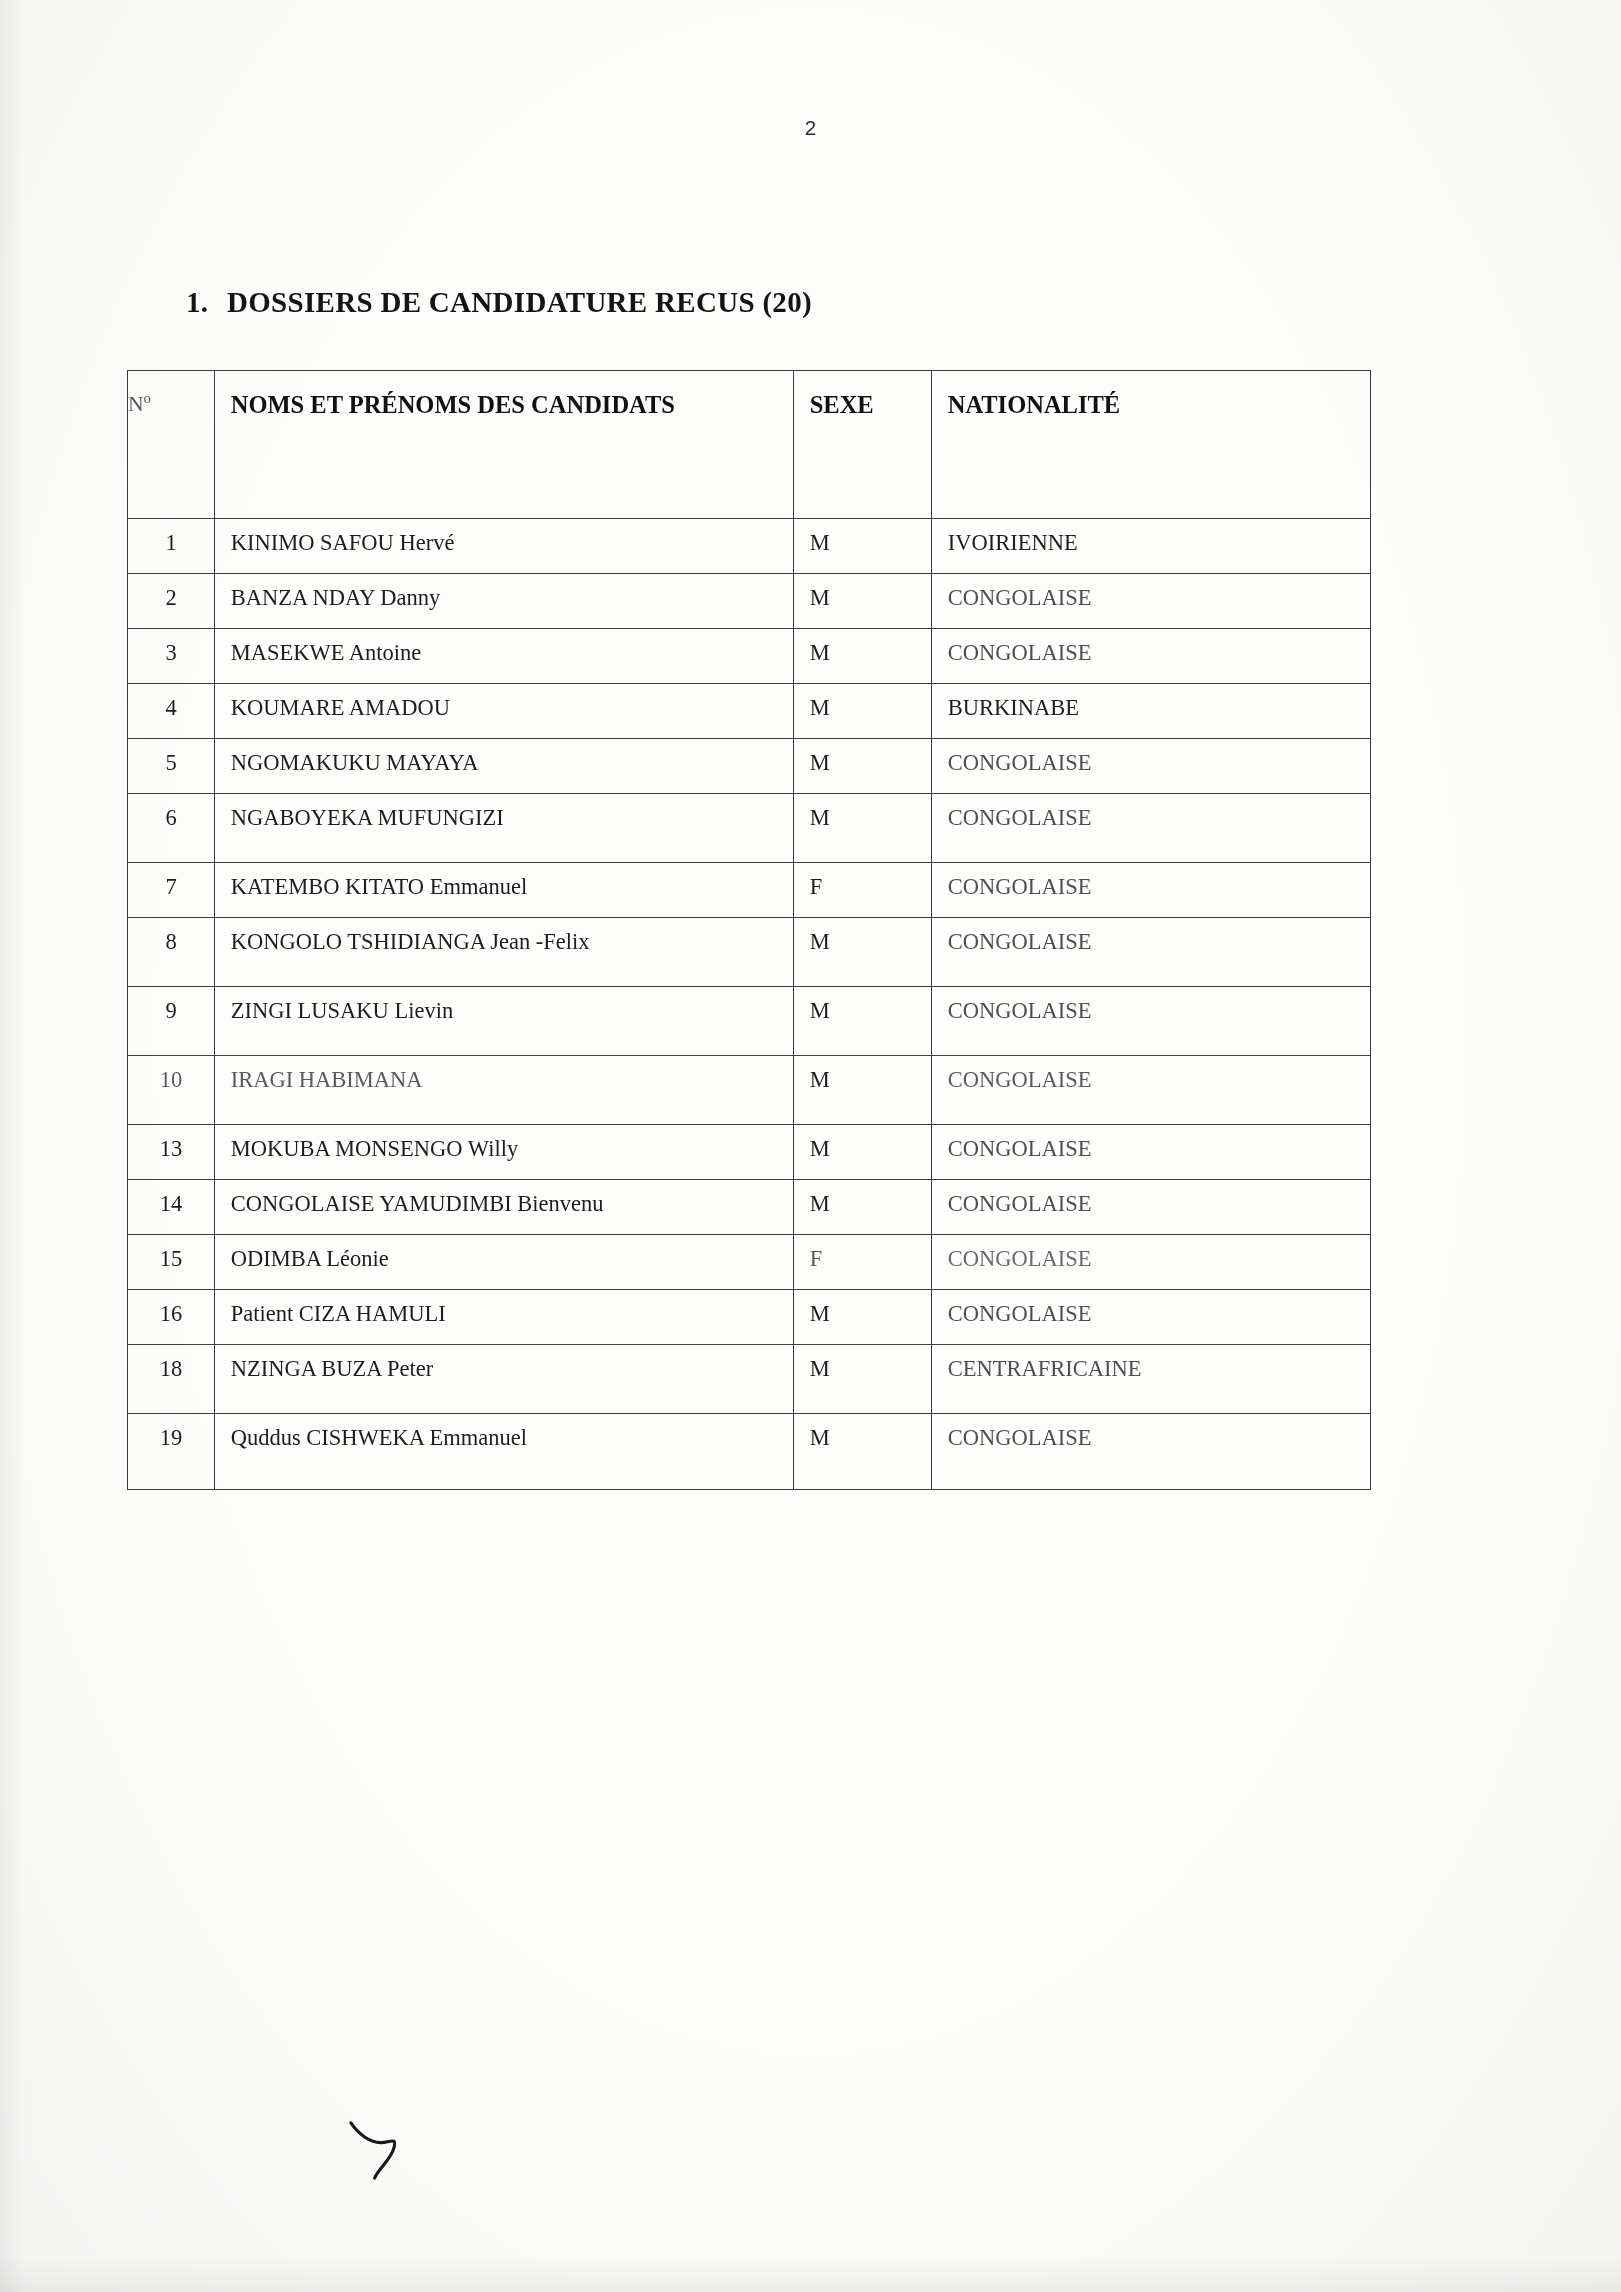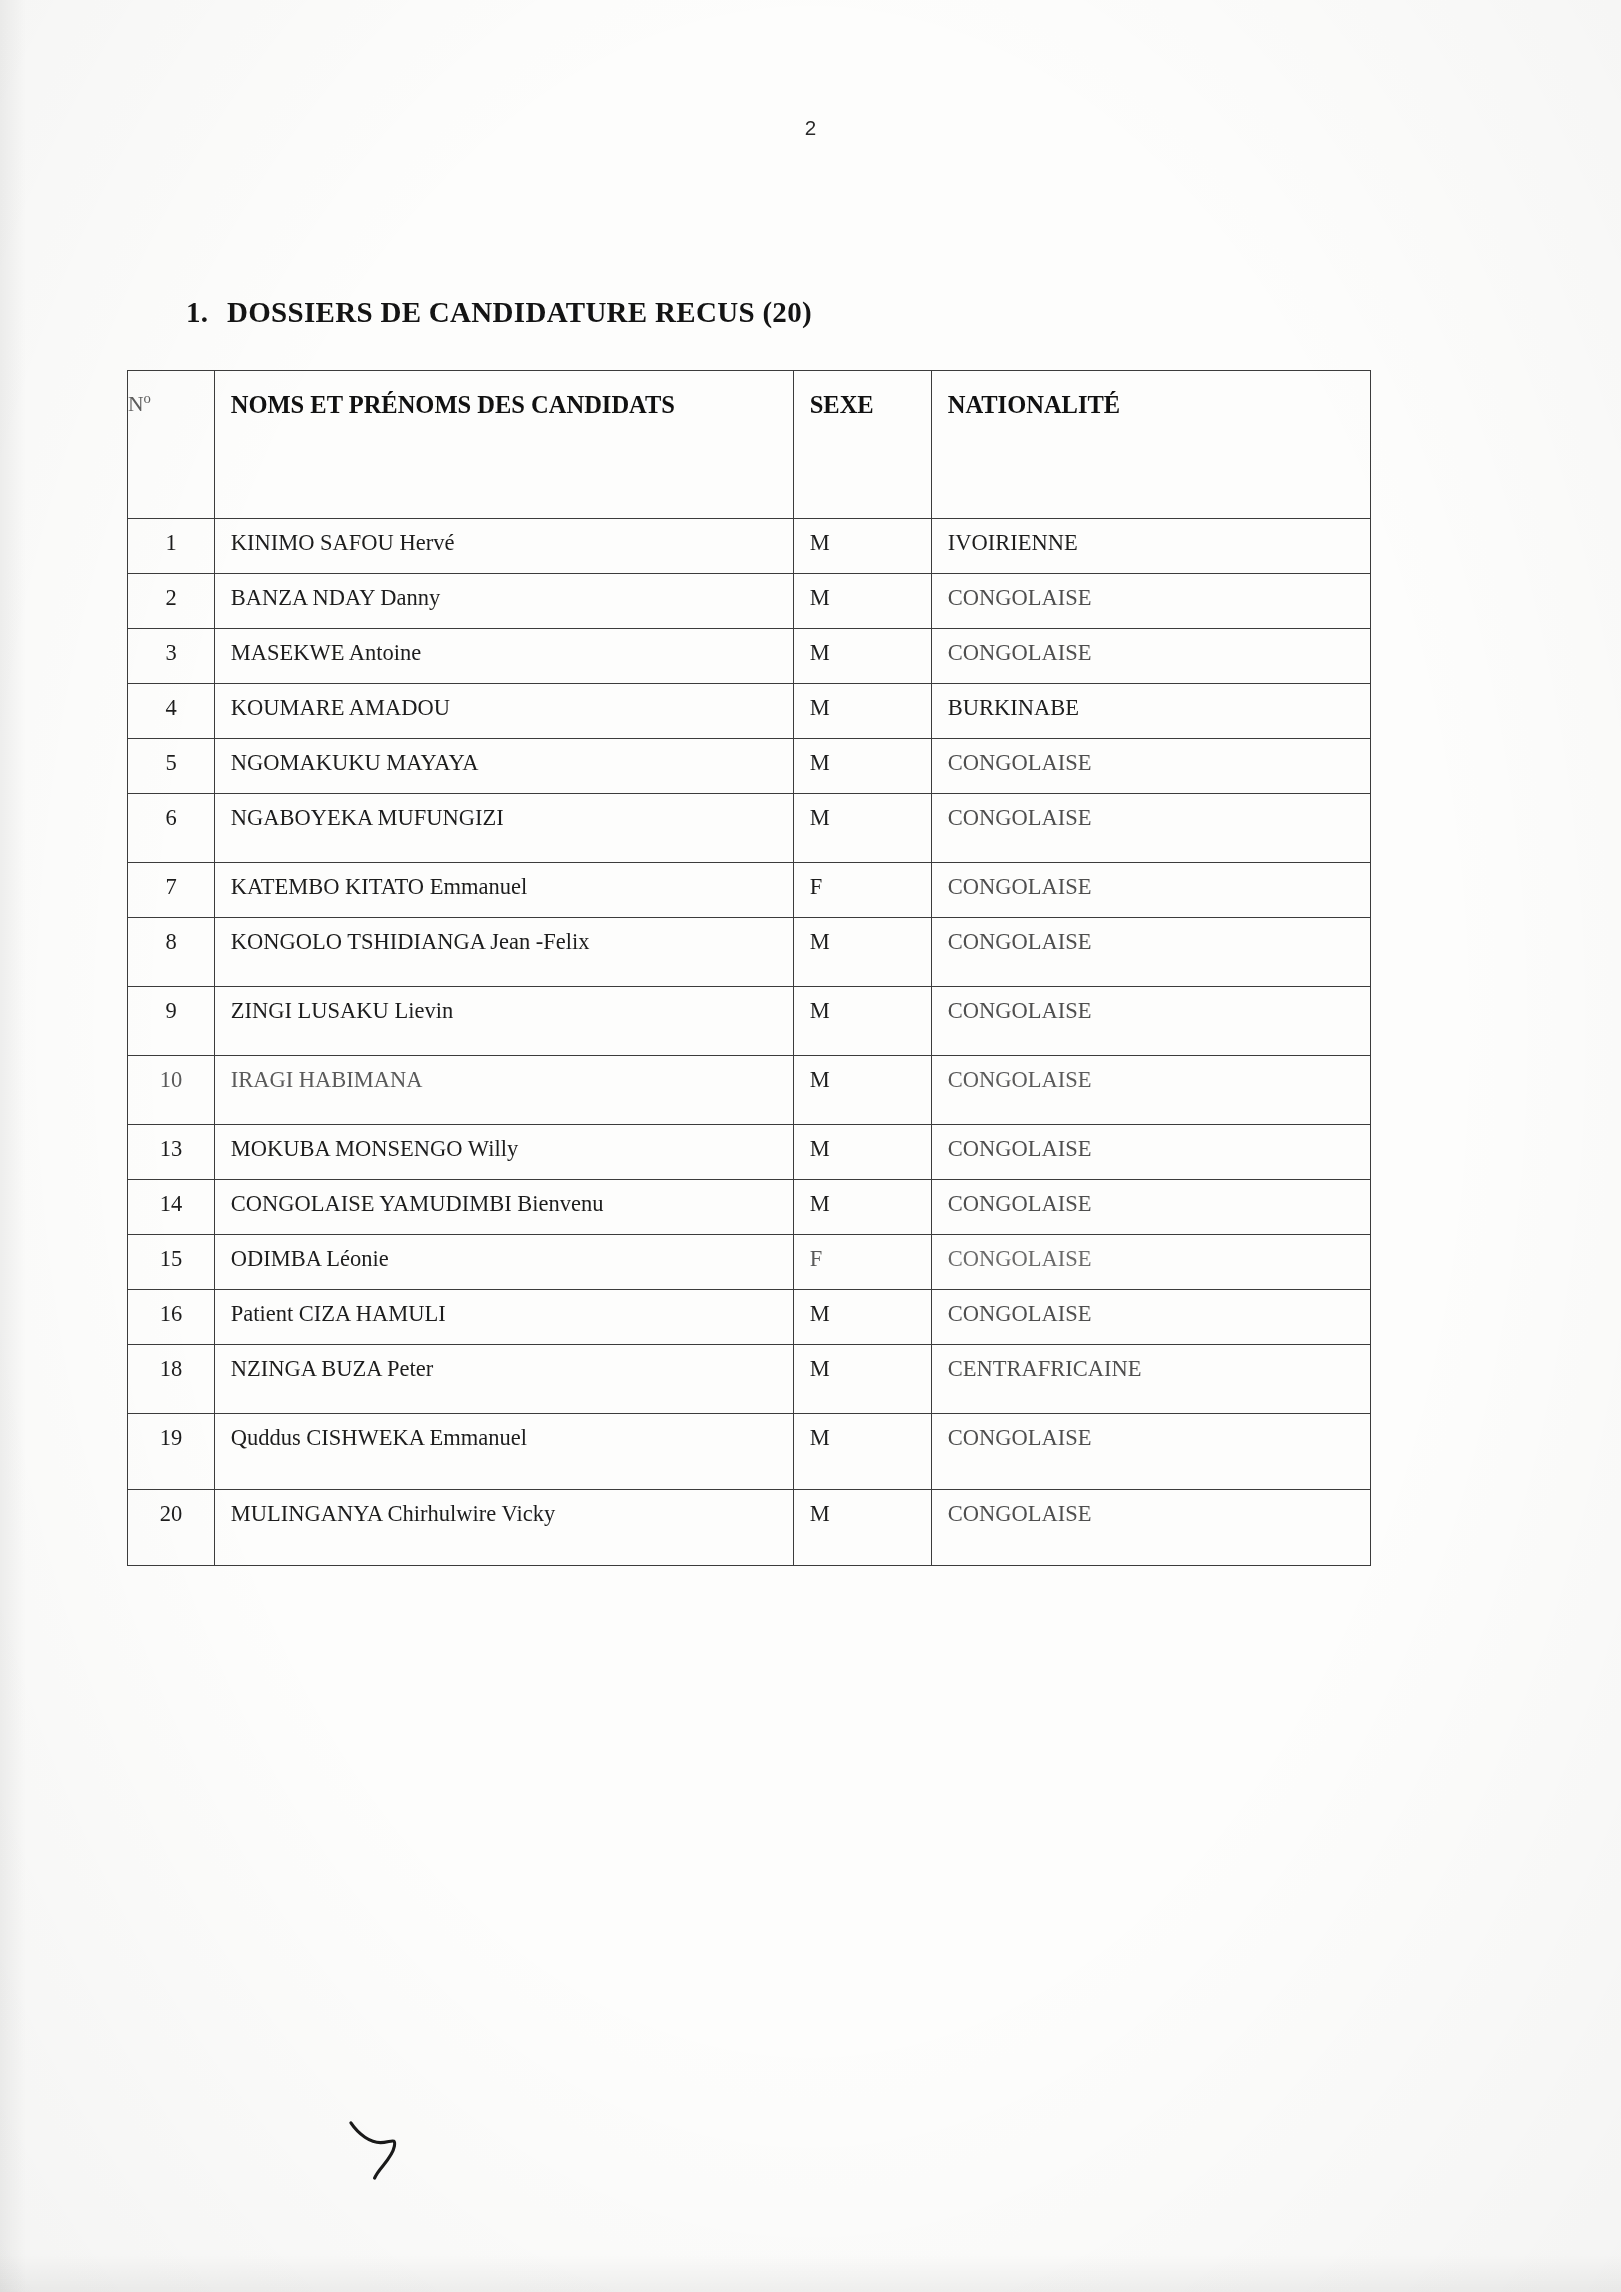--- a/index.html
+++ b/index.html
@@ -34,21 +34,21 @@
     top: 116px;
     left: 0;
     width: 100%;
     text-align: center;
     font-size: 20.6px;
     font-family: "Liberation Sans", sans-serif;
     color: #2a2a2a;
   }
   .doc-title {
     position: absolute;
-    top: 296px;
+    top: 286px;
     left: 186px;
     font-size: 29px;
     font-weight: bold;
     letter-spacing: 0.3px;
     color: #141414;
     white-space: nowrap;
   }
   .doc-title .num {
     display: inline-block;
     width: 41px;
@@ -399,34 +399,20 @@
         <td class="c-name">
             <div class="inner">Quddus CISHWEKA Emmanuel</div>
           </td>
         <td class="c-sex">
             <div class="inner">M</div>
           </td>
         <td class="c-nat">
             <div class="inner fade-1">CONGOLAISE</div>
           </td>
       </tr>
-      <tr class="xtall">
-        <td class="c-num">
-            <div class="inner">20</div>
-          </td>
-        <td class="c-name">
-            <div class="inner">MULINGANYA Chirhulwire Vicky</div>
-          </td>
-        <td class="c-sex">
-            <div class="inner">M</div>
-          </td>
-        <td class="c-nat">
-            <div class="inner fade-1">CONGOLAISE</div>
-          </td>
-      </tr>
     </tbody>
   </table>
 
   <svg class="signature" viewBox="0 0 70 70">
     <path d="M6 6 C14 18, 26 26, 36 26 C46 26, 52 20, 50 30 C48 42, 34 52, 30 62" fill="none" stroke="#1a1a1a" stroke-width="3.2" stroke-linecap="round"></path>
   </svg>
 
 </div>
 
 

